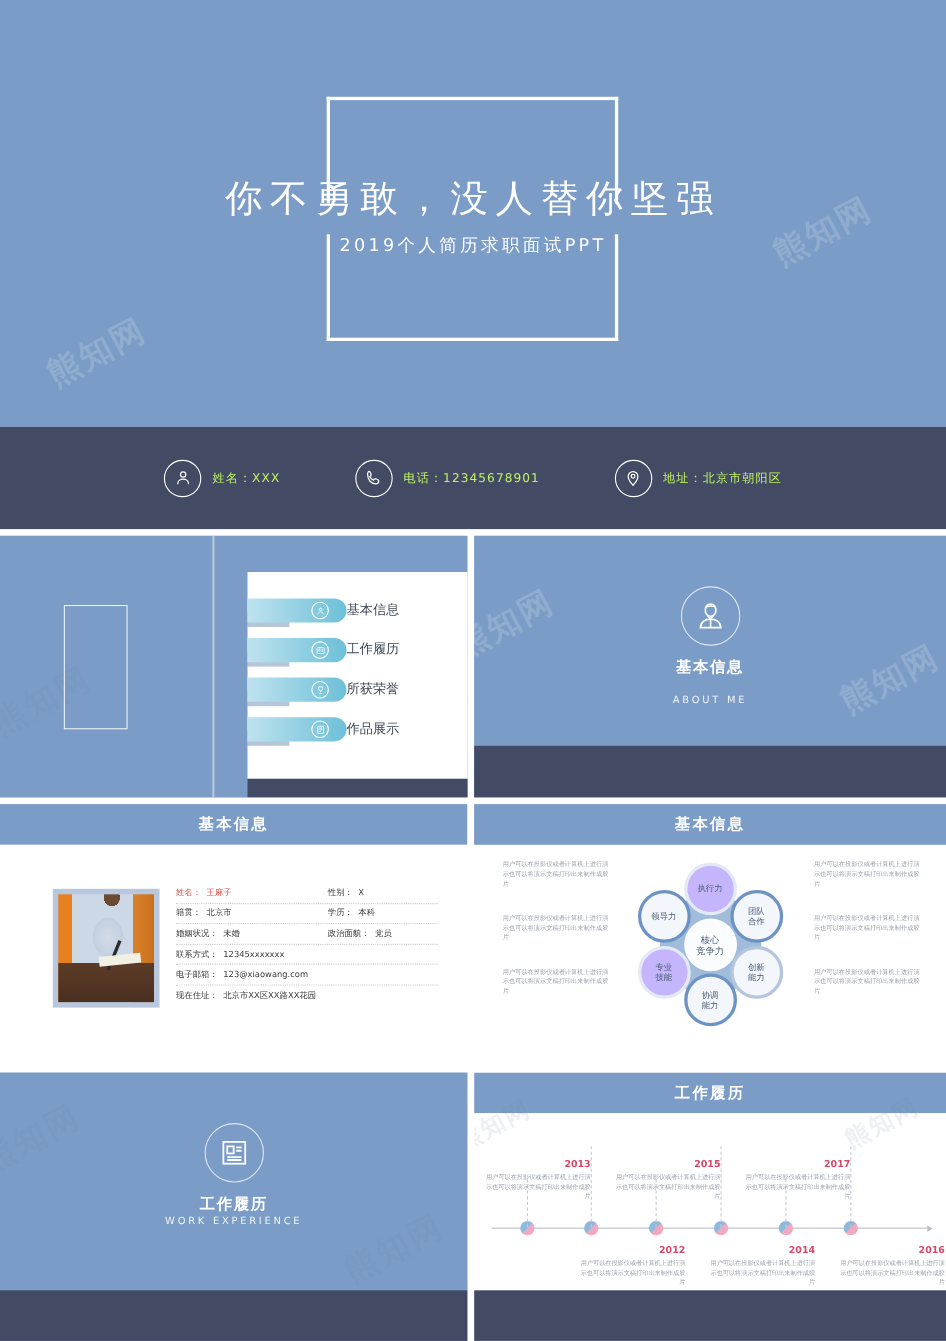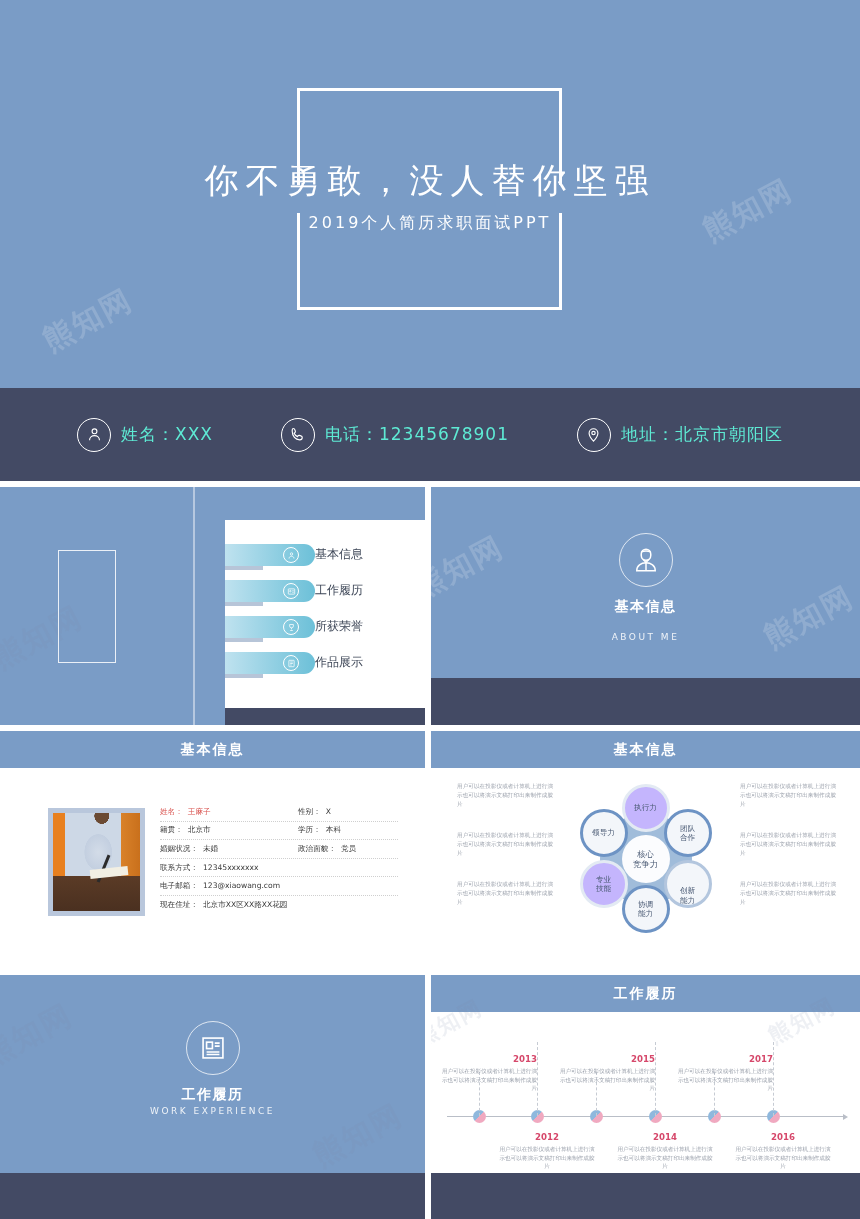--- a/index.html
+++ b/index.html
@@ -59,21 +59,21 @@
     display: flex; align-items: center; justify-content: center;
   }
   #cbar .citem { display: flex; align-items: center; margin: 0 34px; }
   #cbar .cicon {
     width: 34px; height: 34px; border-radius: 50%;
     border: 1.6px solid #ffffff;
     display: flex; align-items: center; justify-content: center;
     margin-right: 10px; flex: none;
   }
   #cbar .cicon svg { width: 17px; height: 17px; }
-  #cbar .ctext { color: #5eead4; font-size: 17px; letter-spacing: 1px;
+  #cbar .ctext { color: #bef264; font-size: 11px; letter-spacing: 1px;
                  font-family: "DejaVu Sans", sans-serif; white-space: nowrap; }
 
   
   #s2 { left: 0; top: 487px; width: 425px; height: 238px; }
   #s2 .vdiv { position: absolute; left: 193px; top: 0; width: 2px; height: 238px;
               background: rgba(255,255,255,0.45); }
   #s2 .crect {
     position: absolute; left: 58px; top: 63px; width: 58px; height: 113px;
     border: 1.4px solid rgba(255,255,255,0.85);
   }
@@ -264,21 +264,21 @@
   .tl-item { position: absolute; width: 96px; }
   .tl-year {
     font-size: 8.6px; font-weight: bold; color: #d6486b;
     font-family: "DejaVu Sans", sans-serif; margin-bottom: 3px;
   }
   .tl-text {
     font-size: 5.6px; line-height: 8.6px; color: #9aa0ab;
     font-family: "DejaVu Sans", sans-serif;
   }
   .tl-item.up { top: 42px; text-align: right; }
-  .tl-item.dn { top: 120px; text-align: center; }
+  .tl-item.dn { top: 120px; text-align: right; margin-left: 28px; }
 </style>
 </head>
 <body>
 
 <div id="page">
 
   <div class="slide" id="s1">
     <div class="wm" style="left:700px; top:190px;">熊知网</div>
     <div class="wm" style="left:40px; top:300px;">熊知网</div>
     <div class="frame-top"></div>
@@ -476,21 +476,21 @@
       </div>
 
       <div class="hexwrap">
         <div class="hexback"></div>
         <div class="petal lite" style="left:48px; top:0px;">
             <span>执行力</span>
           </div>
         <div class="petal dark" style="left:90px; top:25px;">
             <span>团队<br>合作</span>
           </div>
-        <div class="petal mid" style="left:90px; top:76px;align-items:flex-end;">
+        <div class="petal mid" style="left:90px; top:76px;">
             <span>创新<br>能力</span>
           </div>
         <div class="petal dark" style="left:48px; top:101px;">
             <span>协调<br>能力</span>
           </div>
         <div class="petal lite" style="left:6px; top:76px;">
             <span>专业<br>技能</span>
           </div>
         <div class="petal dark" style="left:6px; top:25px;">
             <span>领导力</span>

